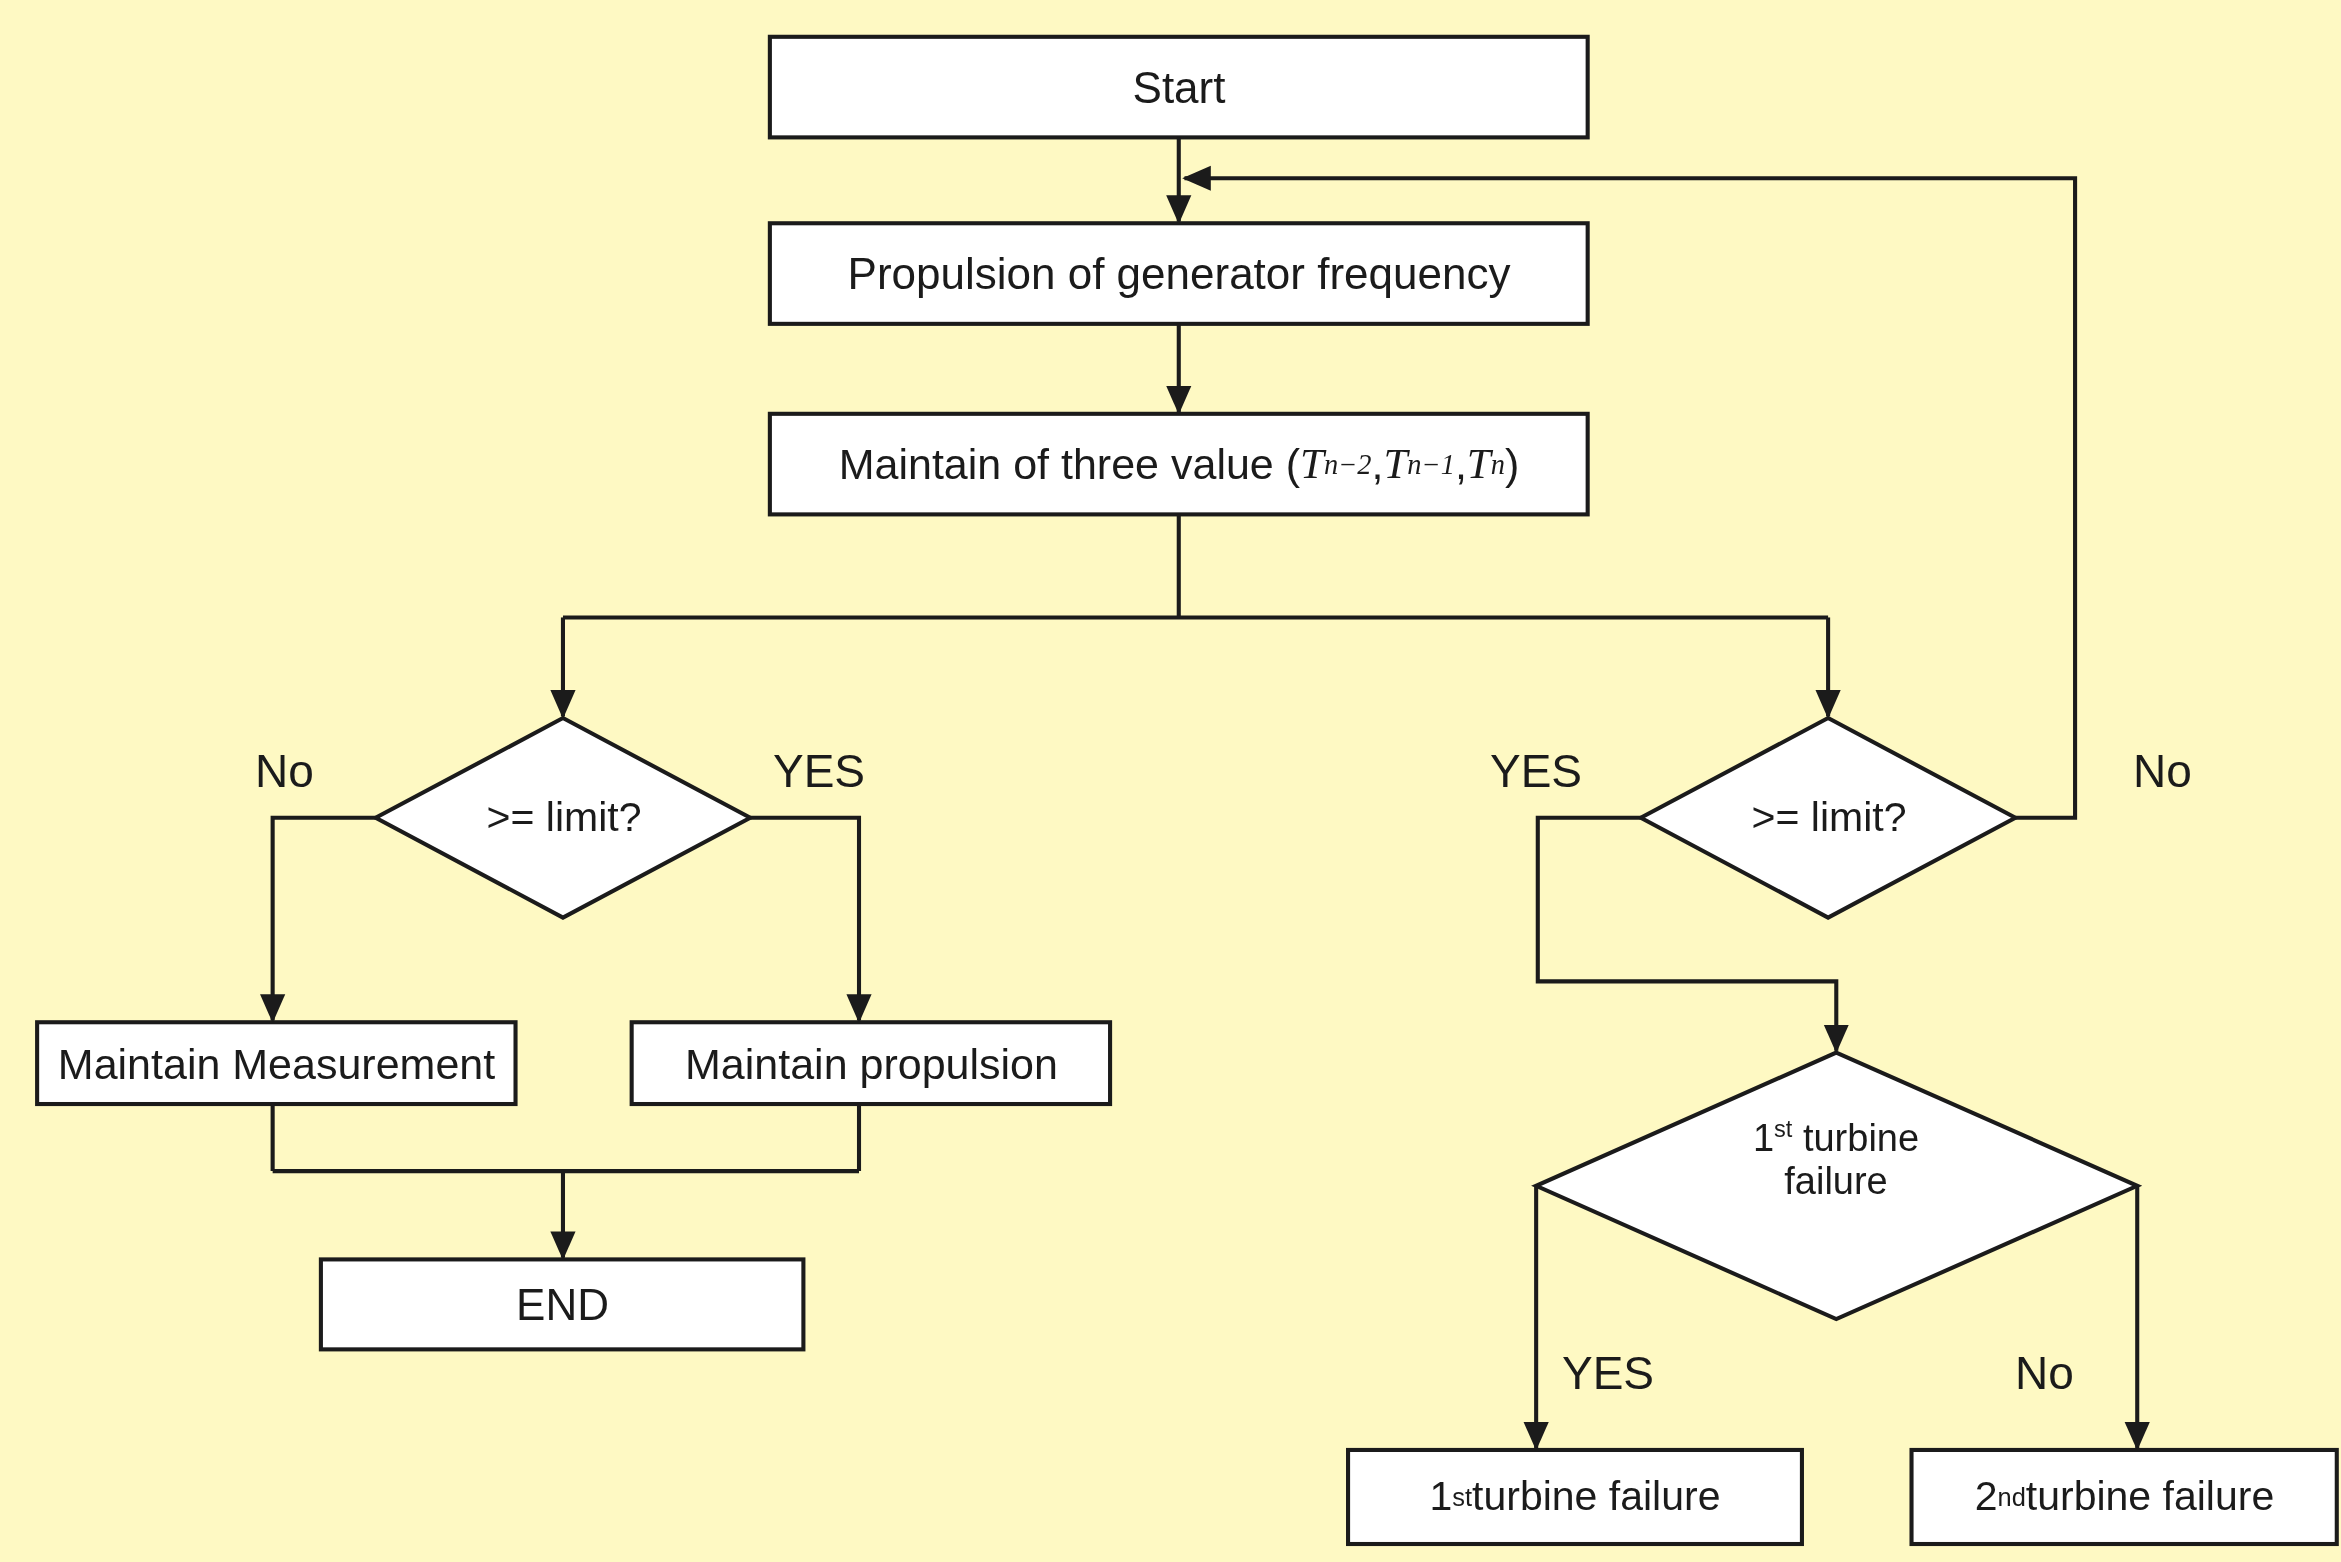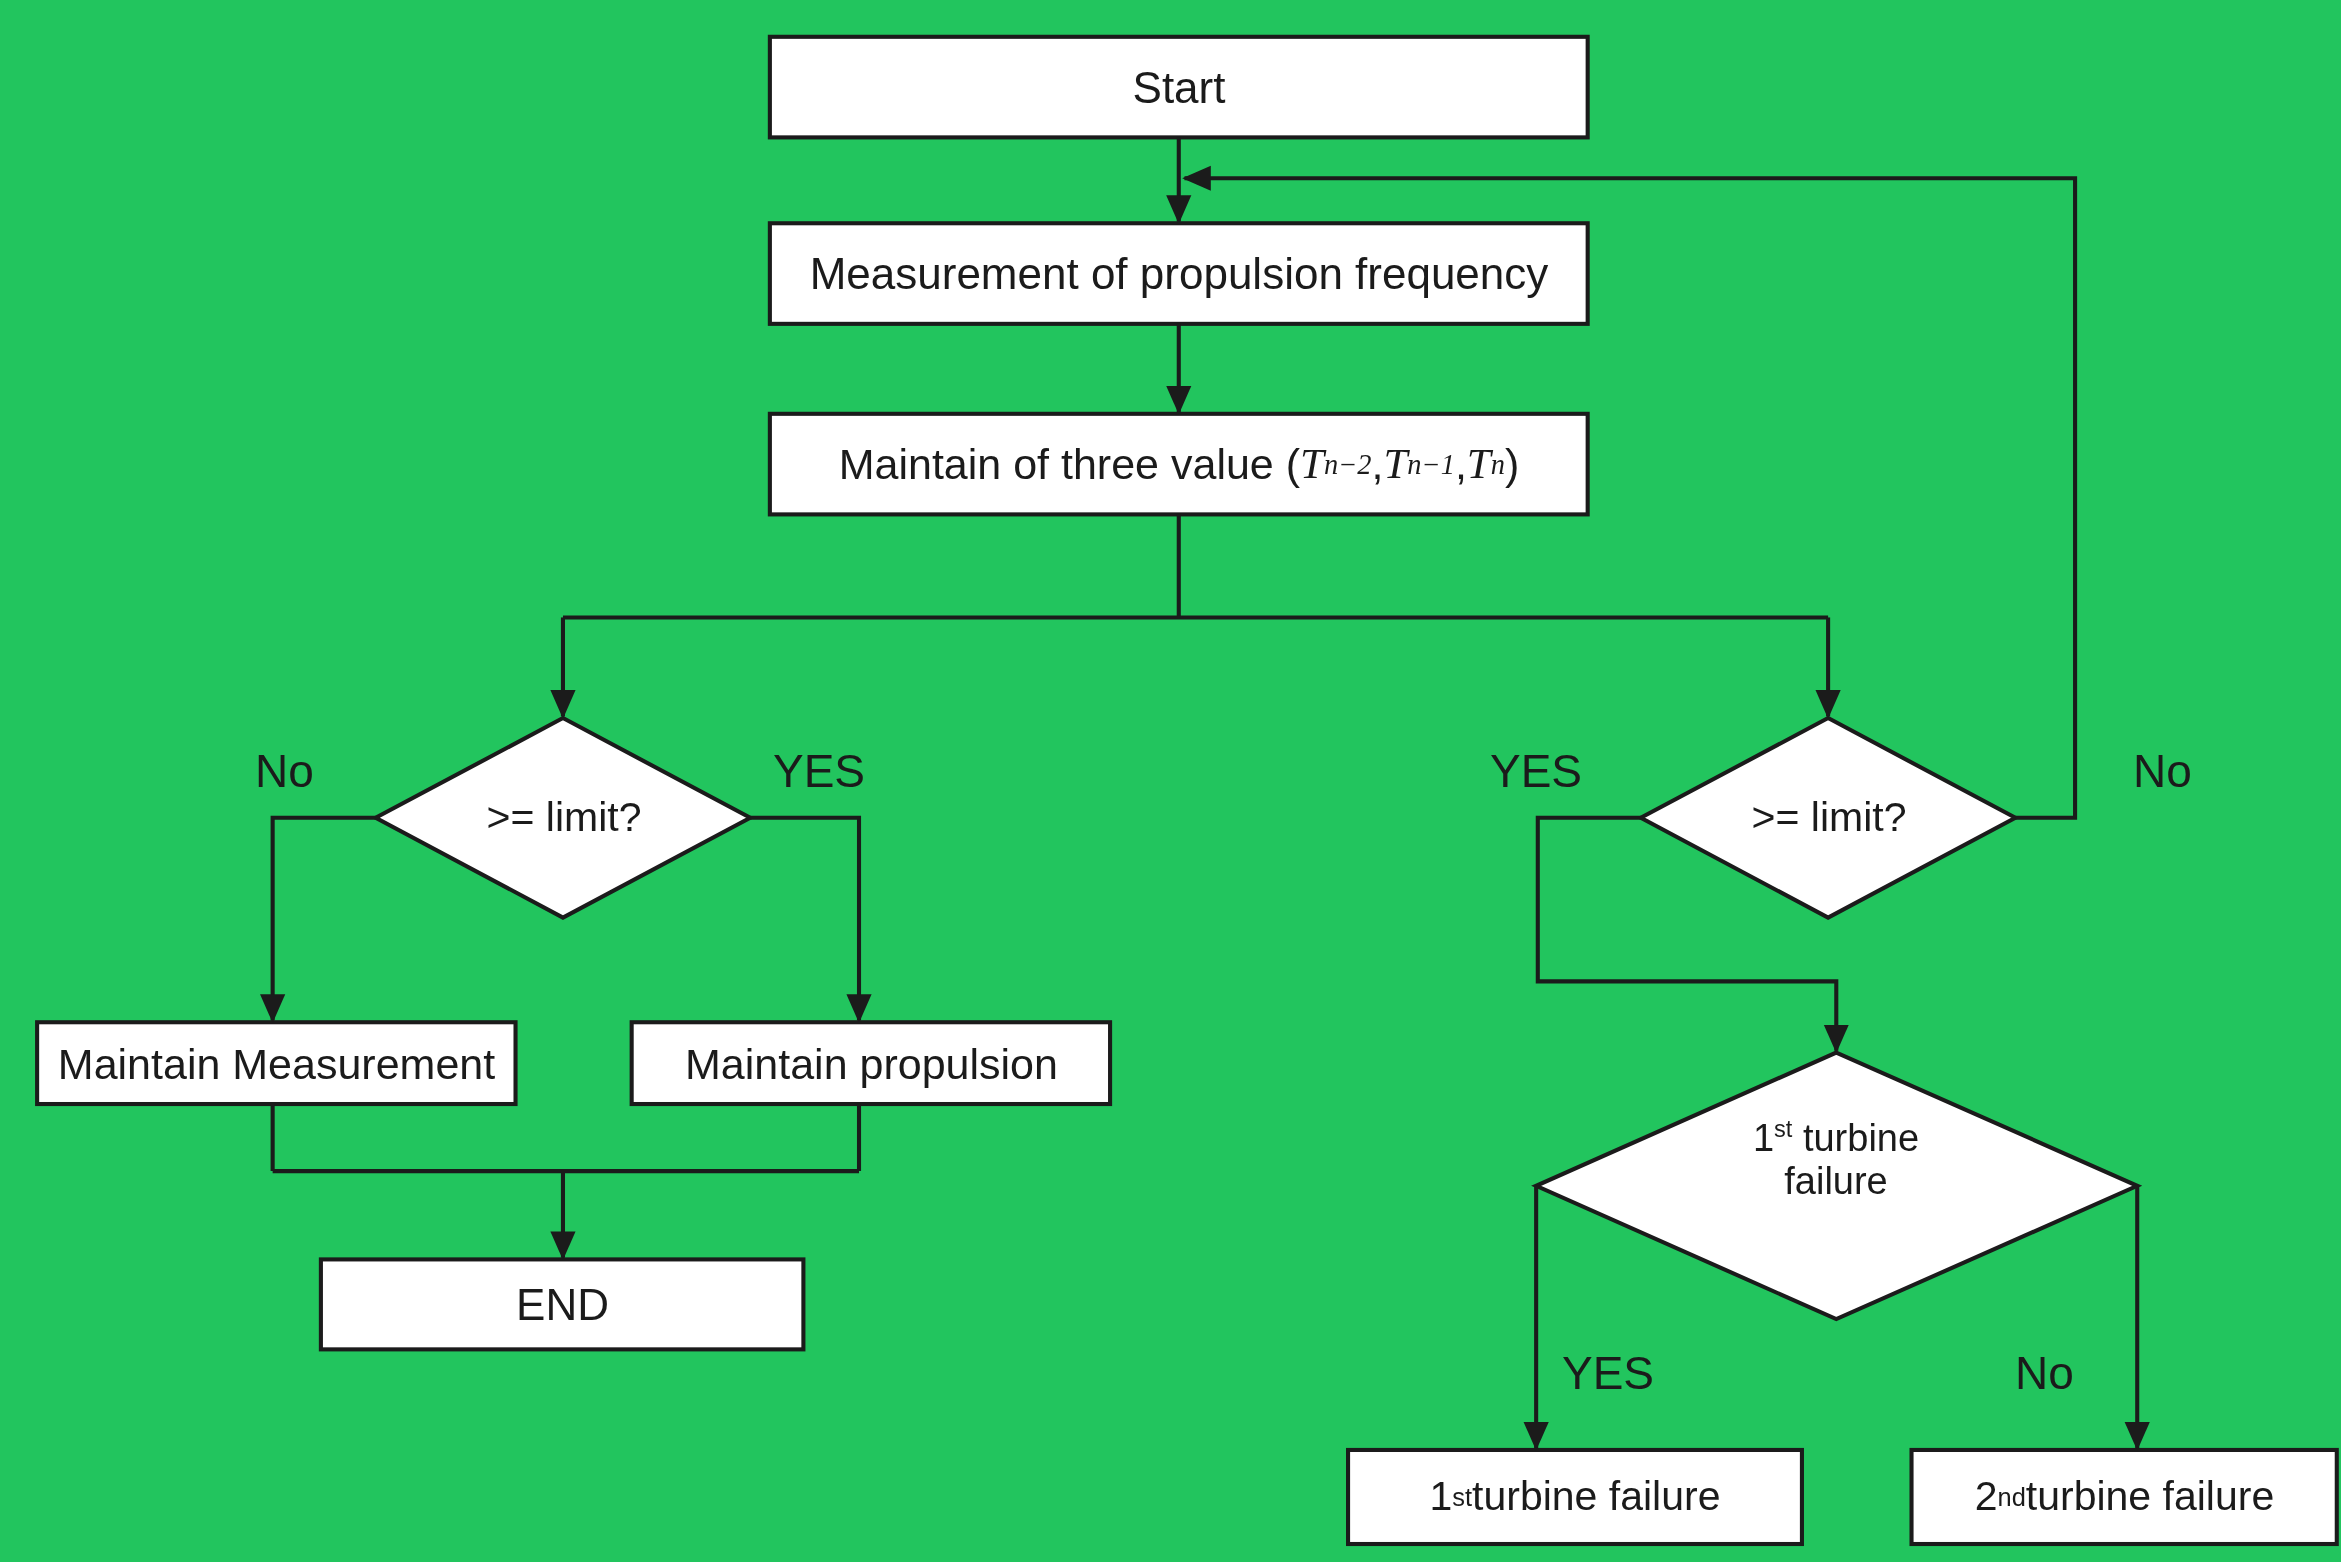--- a/index.html
+++ b/index.html
@@ -8,21 +8,21 @@
     padding: 0;
     background: #ffffff;
   }
   body {
     font-family: "Liberation Sans", sans-serif;
   }
   #canvas {
     position: relative;
     width: 2342px;
     height: 1562px;
-    background: #22c55e;
+    background: #fef9c3;
     overflow: hidden;
   }
   svg.flow {
     position: absolute;
     top: 0;
     left: 0;
     width: 2342px;
     height: 1562px;
   }
   
@@ -112,21 +112,21 @@
       <path d="M 2006 1000 L 1880 1000 L 1880 1200 L 2245 1200 L 2245 1285" marker-end="url(#arrow)"></path>
 
       <path d="M 1878 1450 L 1878 1771" marker-end="url(#arrow)"></path>
 
       <path d="M 2613 1450 L 2613 1771" marker-end="url(#arrow)"></path>
     </g>
   </svg>
 
   <div class="node-text" style="left:770px; top:37px; width:818px; height:101px; font-size:44px;">Start</div>
 
-  <div class="node-text" style="left:770px; top:223px; width:818px; height:101px; font-size:44px;">Measurement of propulsion frequency</div>
+  <div class="node-text" style="left:770px; top:223px; width:818px; height:101px; font-size:44px;">Propulsion of generator frequency</div>
 
   <div class="node-text" style="left:770px; top:414px; width:818px; height:101px; font-size:43px;">
     <span>Maintain of three value (</span>
       <span class="ital">T</span>
       <span class="sub">n−2</span>
       <span>, </span>
       <span class="ital">T</span>
       <span class="sub">n−1</span>
       <span>, </span>
       <span class="ital">T</span>

